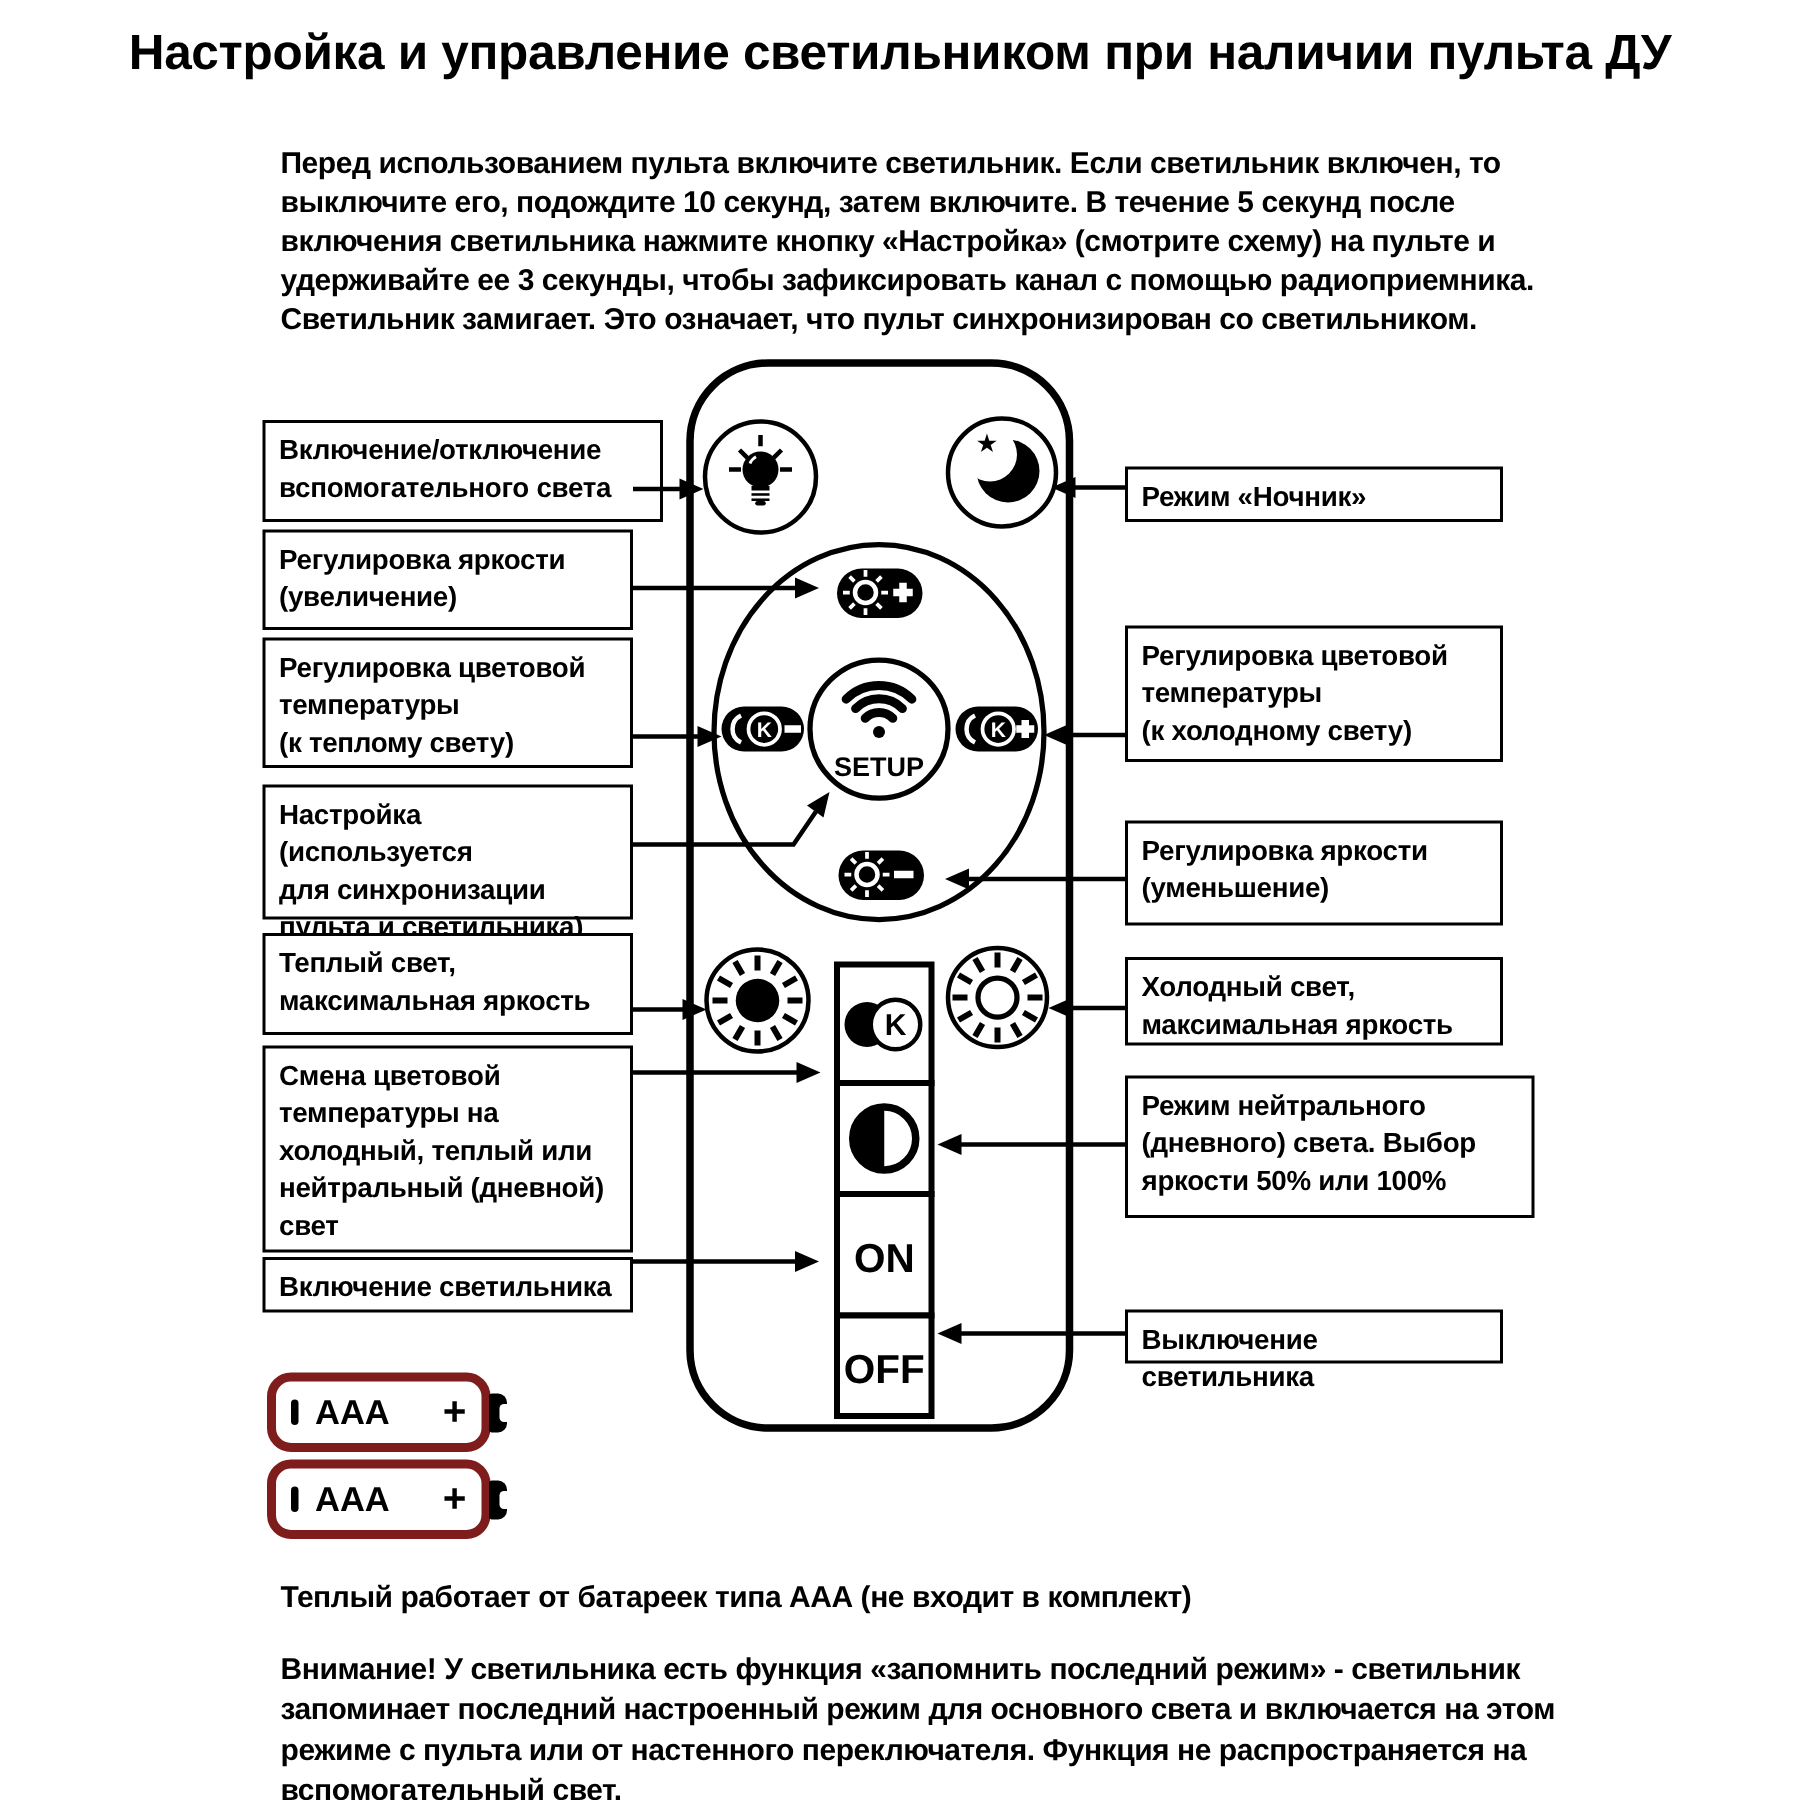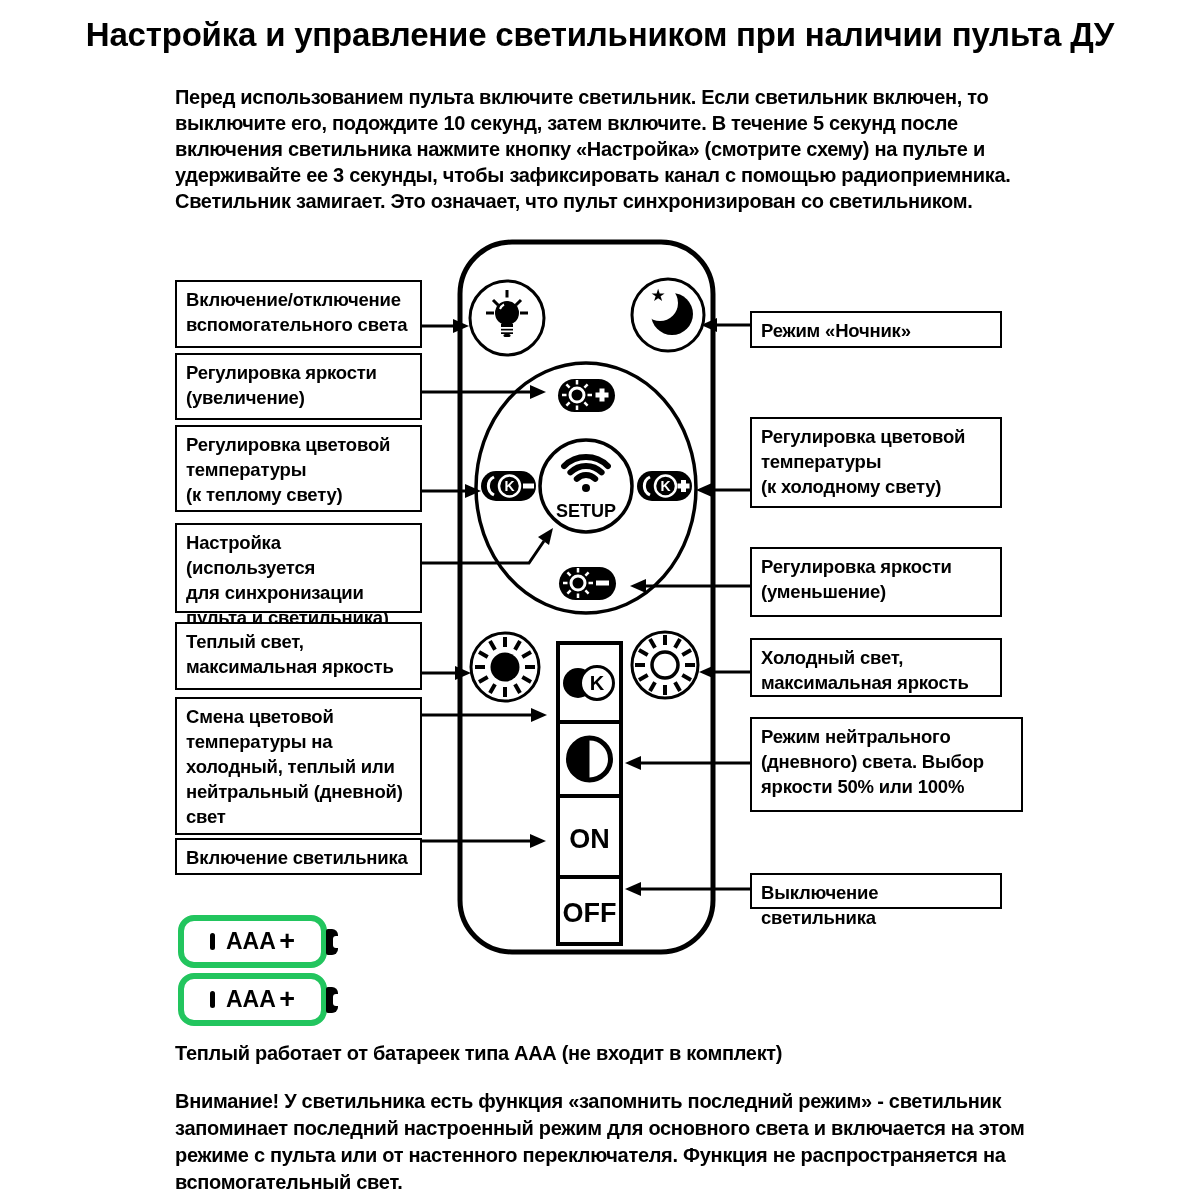--- a/index.html
+++ b/index.html
@@ -1,48 +1,48 @@
 <!DOCTYPE html>
 <html><head>
 <meta charset="utf-8">
 <style>
   html,body{margin:0;padding:0;background:#fff;}
   .page{position:relative;width:1200px;height:1200px;background:#fff;color:#000;
         font-family:"Liberation Sans","DejaVu Sans",sans-serif;font-weight:bold;overflow:hidden;}
   .title{position:absolute;top:16px;left:0;width:100%;text-align:center;font-size:33px;
          letter-spacing:-0.2px;margin:0;}
-  .para{position:absolute;font-size:20px;line-height:26px;letter-spacing:-0.3px;margin:0;}
+  .para{position:absolute;font-size:20px;line-height:26px;letter-spacing:-0.3px;margin:12px;}
   .intro{top:84px;left:175px;width:872px;}
   .bat-note{top:1040px;left:175px;width:900px;}
   .warning{top:1088px;left:175px;width:884px;line-height:27px;}
   .callout{position:absolute;box-sizing:border-box;border:2.5px solid #000;background:#fff;
            padding:5px 9px;font-size:18.5px;line-height:25px;white-space:pre-line;
            letter-spacing:-0.2px;}
   .diagram{position:absolute;left:0;top:0;}
   svg text{font-family:"Liberation Sans","DejaVu Sans",sans-serif;font-weight:bold;}
-  .battery{position:absolute;left:178px;width:149px;height:53px;border:6px solid #22c55e;
+  .battery{position:absolute;left:178px;width:149px;height:53px;border:6px solid #7f1d1d;
            border-radius:16px;background:#fff;display:flex;align-items:center;
-           padding:0 26px;box-sizing:border-box;}
+           padding:0 10px;box-sizing:border-box;}
   .bat-bar{width:5px;height:17px;background:#000;border-radius:3px;margin-right:11px;flex:none;}
   .bat-label{font-size:23px;}
   .bat-plus{margin-left:auto;font-size:27px;line-height:1;}
   .bat-nub{position:absolute;right:-17px;top:50%;transform:translateY(-50%);
            width:12px;height:26px;background:#000;border-radius:2px 6px 6px 2px;}
   .bat-nub::after{content:"";position:absolute;right:0;top:7px;width:5px;height:12px;
            background:#fff;border-radius:3px 0 0 3px;}
 </style>
 </head>
 <body>
 
 <div class="page">
 
   <h1 class="title">Настройка и управление светильником при наличии пульта ДУ</h1>
   <p class="para intro">Перед использованием пульта включите светильник. Если светильник включен, то выключите его, подождите 10 секунд, затем включите. В течение 5 секунд после включения светильника нажмите кнопку «Настройка» (смотрите схему) на пульте и удерживайте ее 3 секунды, чтобы зафиксировать канал с помощью радиоприемника. Светильник замигает. Это означает, что пульт синхронизирован со светильником.</p>
 
-  <div class="callout" style="left:175px;top:280px;width:247px;height:68px;">Включение/отключение
+  <div class="callout" style="left:175px;top:280px;width:267px;height:68px;">Включение/отключение
 вспомогательного света</div>
   <div class="callout" style="left:175px;top:353px;width:247px;height:67px;">Регулировка яркости
 (увеличение)</div>
   <div class="callout" style="left:175px;top:425px;width:247px;height:87px;">Регулировка цветовой
 температуры
 (к теплому свету)</div>
   <div class="callout" style="left:175px;top:523px;width:247px;height:90px;">Настройка (используется
 для синхронизации
 пульта и светильника)</div>
   <div class="callout" style="left:175px;top:622px;width:247px;height:68px;">Теплый свет,

